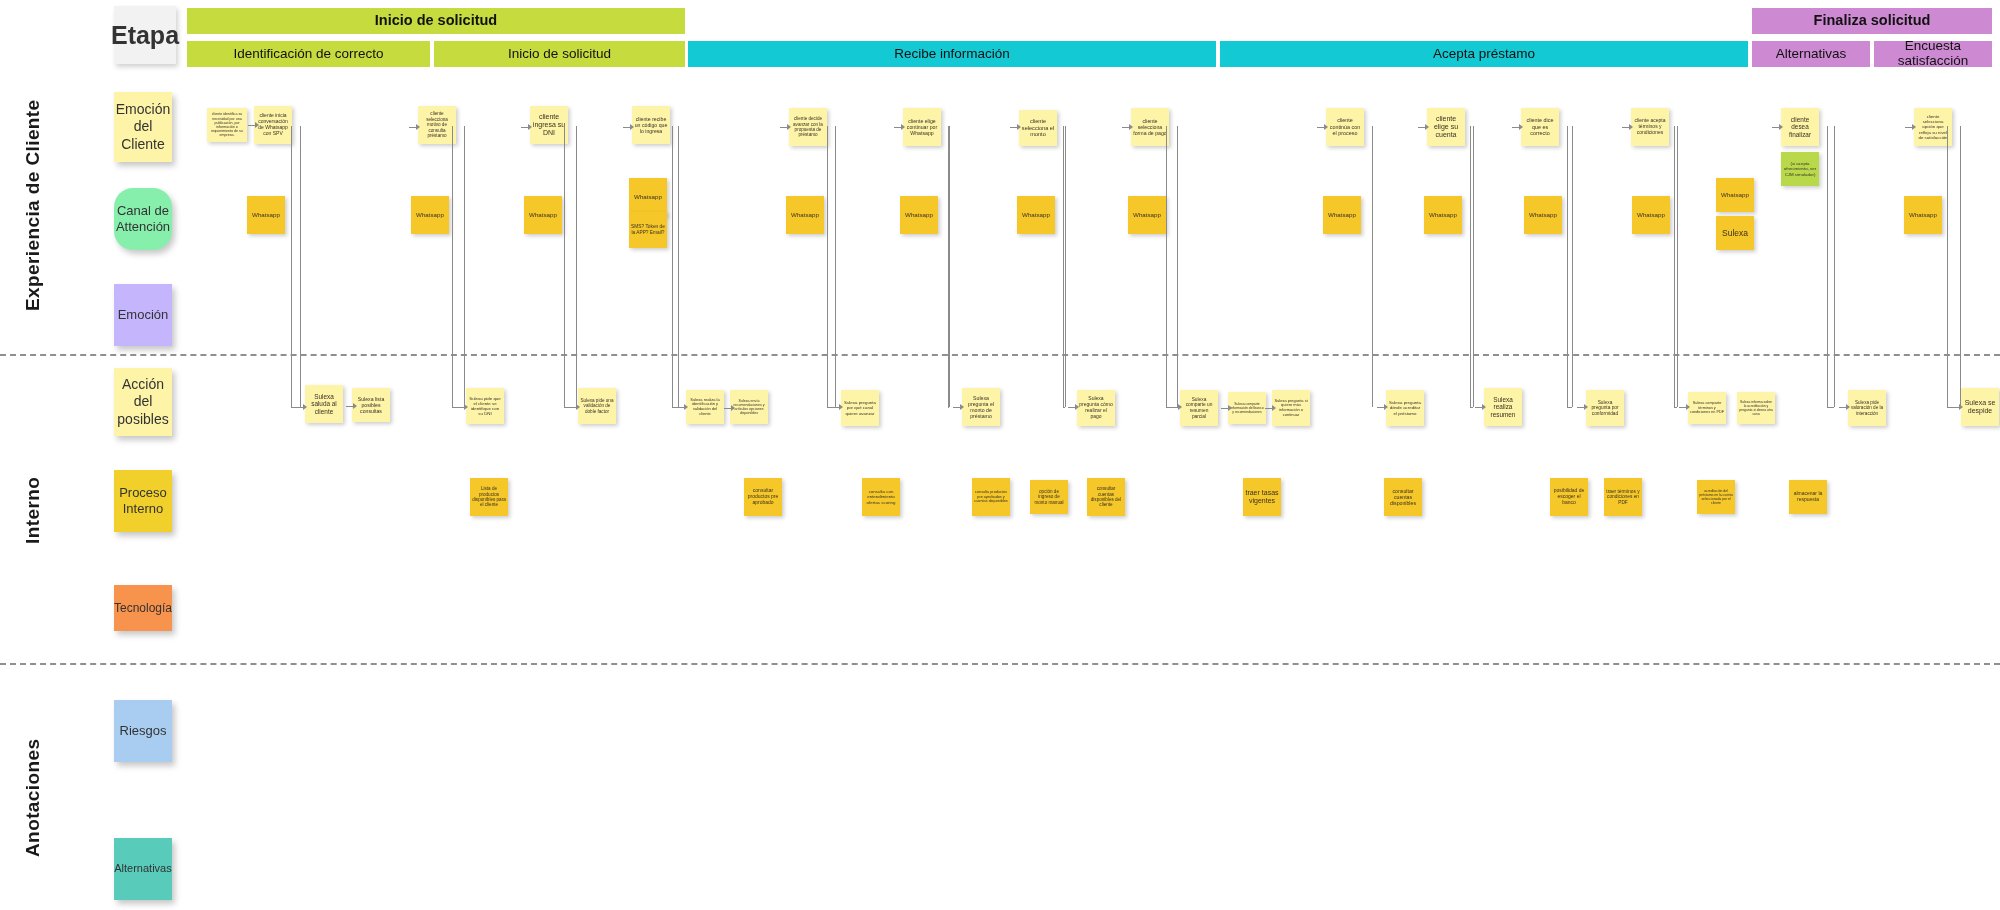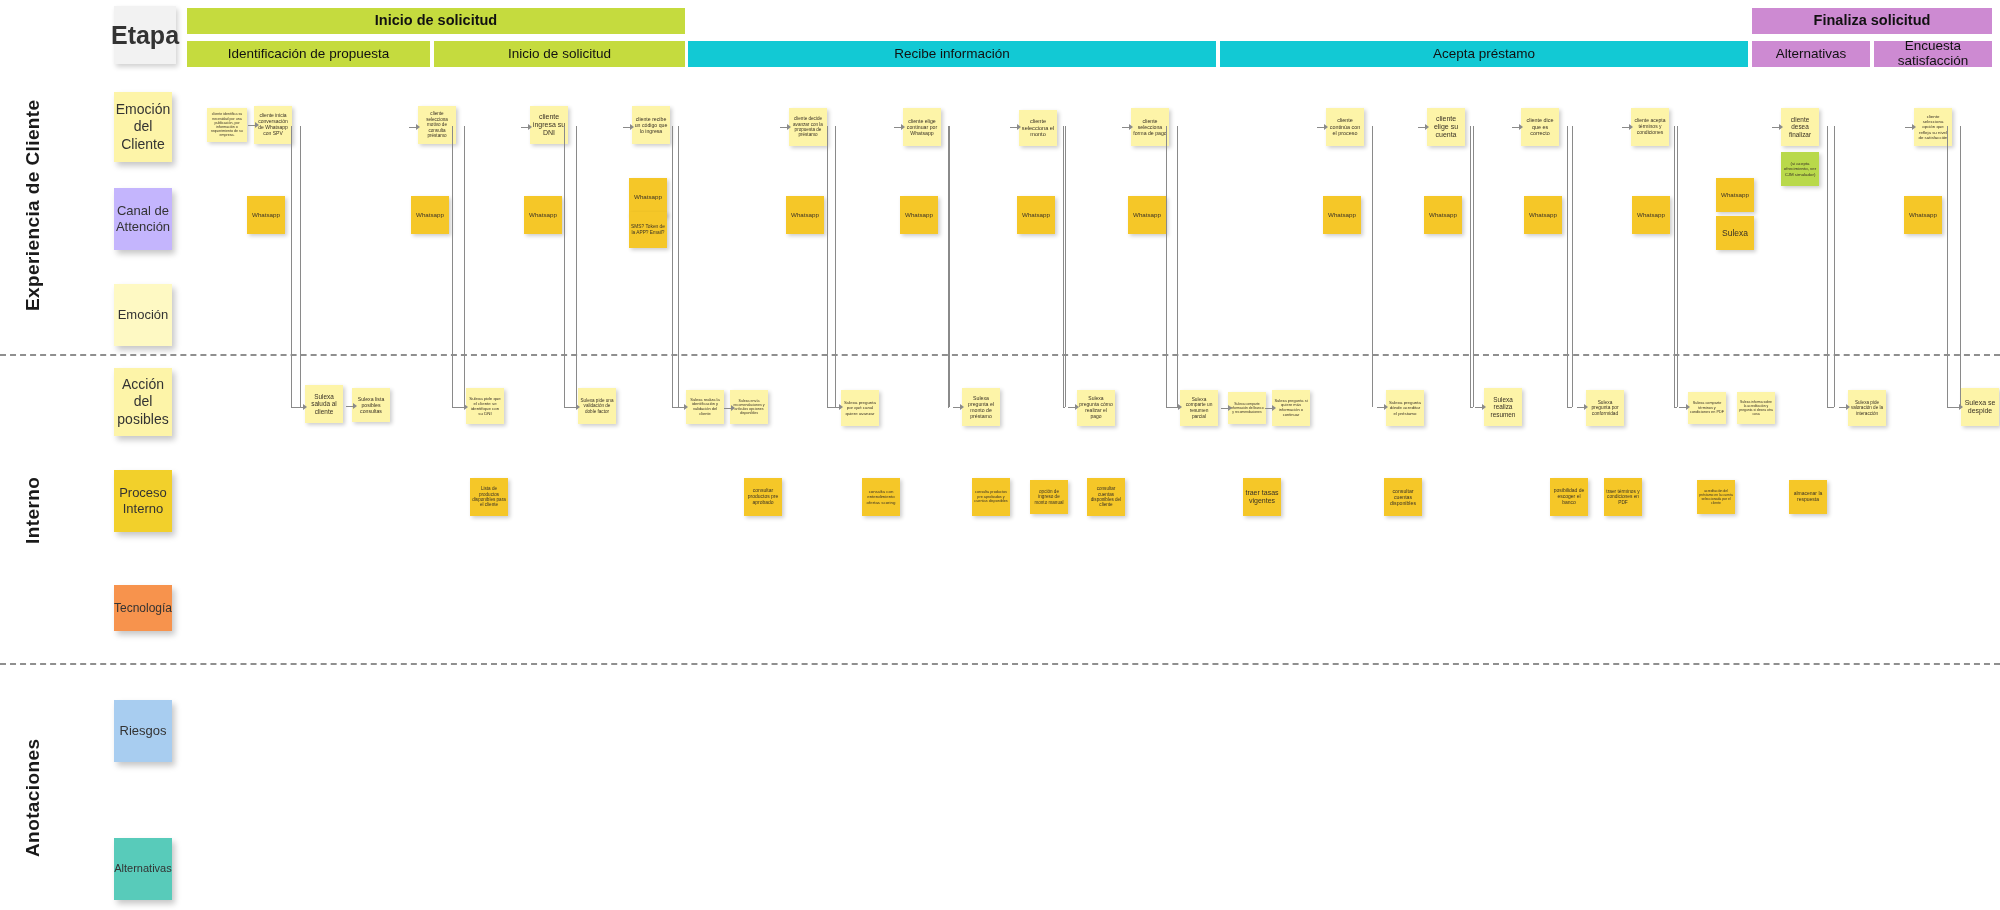--- a/index.html
+++ b/index.html
@@ -93,29 +93,29 @@
 </head>
 <body>
 
 <div id="canvas">
     <div class="vsection" style="left: 22px; top: 60px; height: 290px; font-size: 19px;">Experiencia de Cliente</div>
     <div class="vsection" style="left: 22px; top: 360px; height: 300px; font-size: 19px;">Interno</div>
     <div class="vsection" style="left: 22px; top: 690px; height: 215px; font-size: 19px;">Anotaciones</div>
     <div class="etapa-card" style="left: 114px; top: 6px; width: 62px; height: 58px; font-weight: bold;">Etapa</div>
     <div class="bar major" style="left: 187px; width: 498px; top: 8px; height: 26px; background: rgb(197, 219, 62);">Inicio de solicitud</div>
     <div class="bar major" style="left: 1752px; width: 240px; top: 8px; height: 26px; background: rgb(205, 138, 210);">Finaliza solicitud</div>
-    <div class="bar minor" style="left: 187px; width: 243px; top: 41px; height: 26px; background: rgb(197, 219, 62);">Identificación de propuesta</div>
+    <div class="bar minor" style="left: 187px; width: 243px; top: 41px; height: 26px; background: rgb(197, 219, 62);">Identificación de correcto</div>
     <div class="bar minor" style="left: 434px; width: 251px; top: 41px; height: 26px; background: rgb(197, 219, 62);">Inicio de solicitud</div>
     <div class="bar minor" style="left: 688px; width: 528px; top: 41px; height: 26px; background: rgb(18, 201, 212);">Recibe información</div>
     <div class="bar minor" style="left: 1220px; width: 528px; top: 41px; height: 26px; background: rgb(18, 201, 212);">Acepta préstamo</div>
     <div class="bar minor" style="left: 1752px; width: 118px; top: 41px; height: 26px; background: rgb(205, 138, 210);">Alternativas</div>
     <div class="bar minor" style="left: 1874px; width: 118px; top: 41px; height: 26px; background: rgb(205, 138, 210);">Encuesta satisfacción</div>
     <div class="rowlabel" style="left: 114px; top: 92px; width: 58px; height: 70px; background: rgb(253, 244, 168); font-size: 14px;">Emoción del Cliente</div>
-    <div class="rowlabel" style="left: 114px; top: 188px; width: 58px; height: 62px; background: #c4b5fd; font-size: 13px;">Canal de Attención</div>
-    <div class="rowlabel" style="left: 114px; top: 284px; width: 58px; height: 62px; background: #fef9c3; font-size: 13px;">Emoción</div>
+    <div class="rowlabel" style="left: 114px; top: 188px; width: 58px; height: 62px; background: #86efac; font-size: 13px; border-radius: 19px;">Canal de Attención</div>
+    <div class="rowlabel" style="left: 114px; top: 284px; width: 58px; height: 62px; background: #c4b5fd; font-size: 13px;">Emoción</div>
     <div class="rowlabel" style="left: 114px; top: 368px; width: 58px; height: 68px; background: rgb(253, 244, 168); font-size: 14px;">Acción del posibles</div>
     <div class="rowlabel" style="left: 114px; top: 470px; width: 58px; height: 62px; background: rgb(242, 208, 43); font-size: 13px;">Proceso Interno</div>
     <div class="rowlabel" style="left: 114px; top: 585px; width: 58px; height: 46px; background: rgb(247, 147, 77); font-size: 12px;">Tecnología</div>
     <div class="rowlabel" style="left: 114px; top: 700px; width: 58px; height: 62px; background: rgb(168, 205, 240); font-size: 13px;">Riesgos</div>
     <div class="rowlabel" style="left: 114px; top: 838px; width: 58px; height: 62px; background: rgb(88, 203, 186); font-size: 11px;">Alternativas</div>
     <div class="divider" style="top: 354px;"></div>
     <div class="divider" style="top: 663px;"></div>
     <div class="note c-pale" style="left: 207px; top: 108px; width: 40px; height: 34px; font-size: 3.6px;">cliente identifica su necesidad por una publicación, por información o requerimiento de su empresa.</div>
     <div class="note c-pale" style="left: 254px; top: 106px; width: 38px; height: 38px; font-size: 5px;">cliente inicia conversación de Whatsapp con SPV</div>
     <div class="note c-pale" style="left: 418px; top: 106px; width: 38px; height: 38px; font-size: 4.6px;">cliente selecciona motivo de consulta préstamo</div>

